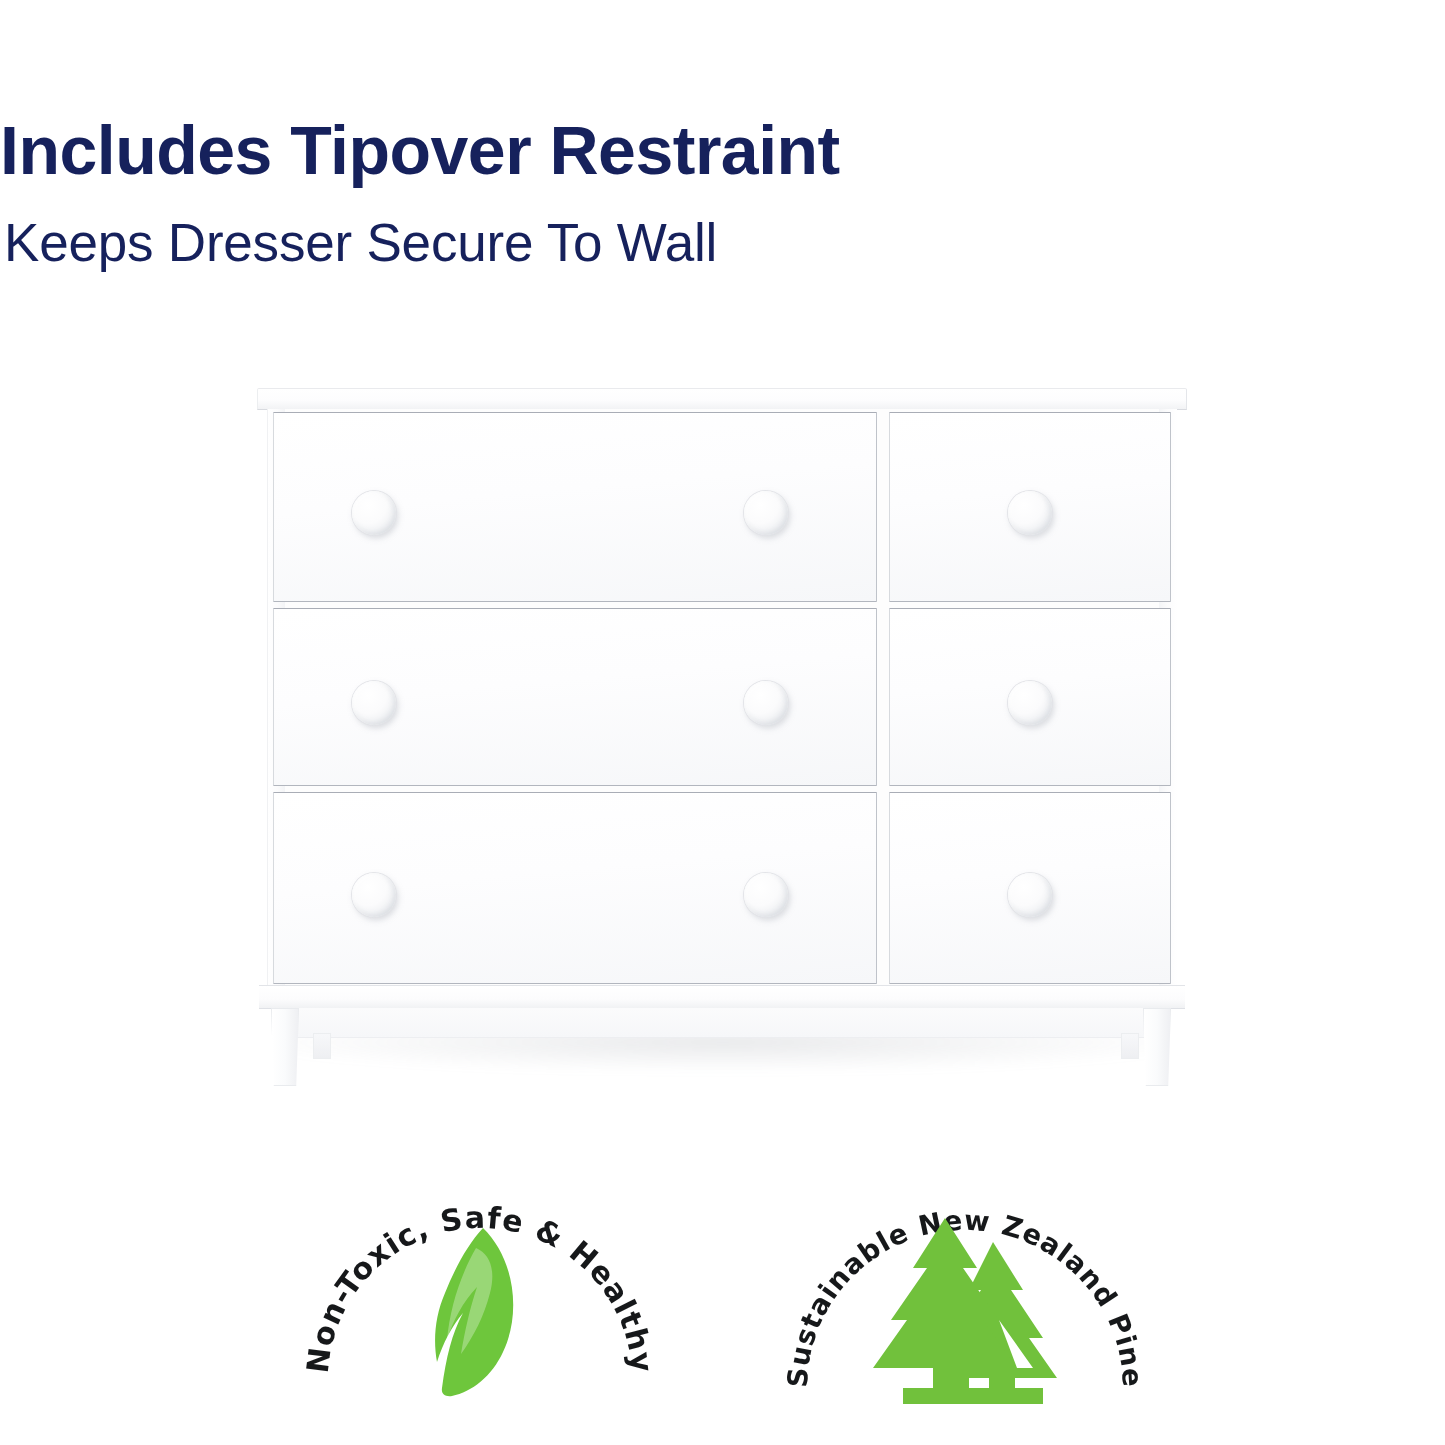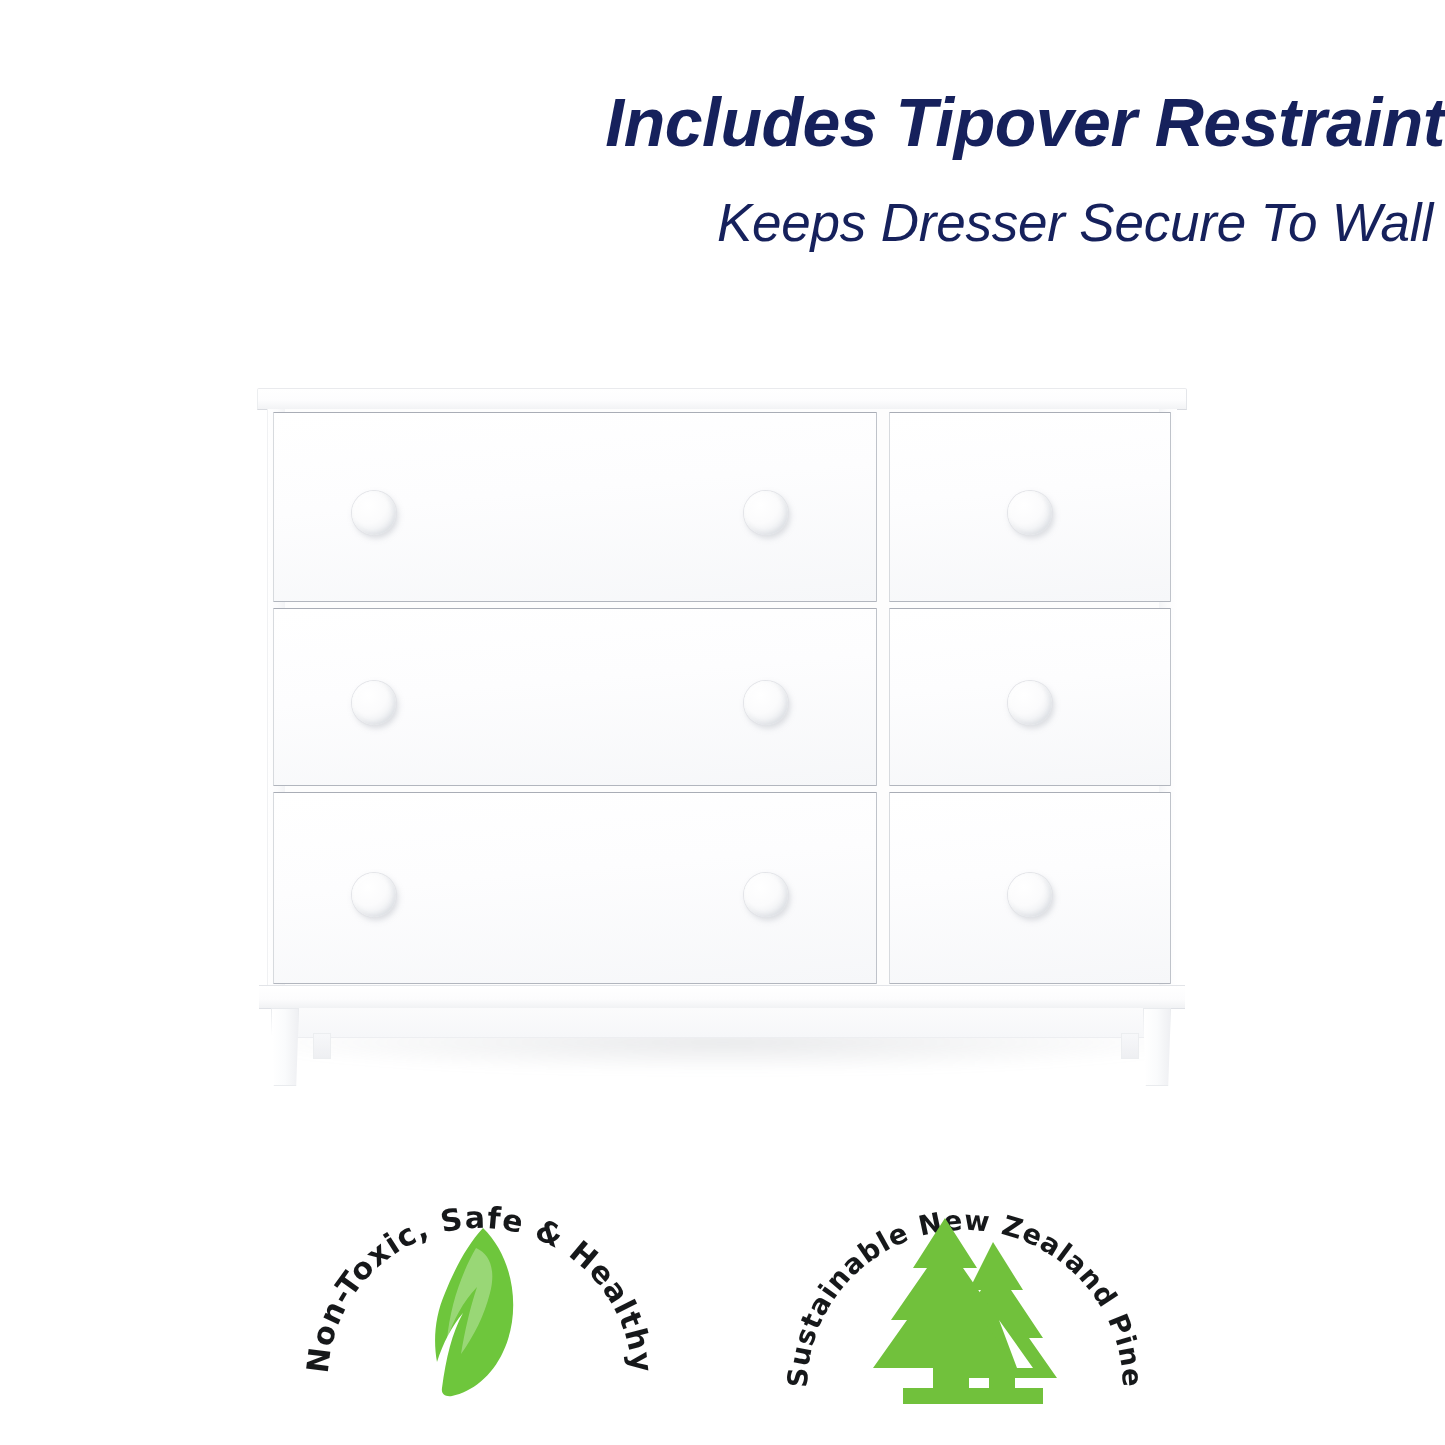--- a/index.html
+++ b/index.html
@@ -14,42 +14,41 @@
     overflow: hidden;
     position: relative;
   }
 
   
   .header {
     position: absolute;
     top: 0;
     left: 0;
     width: 1445px;
-    text-align: right;
-    padding-top: 88px;
-    font-style: italic;
+    text-align: left;
+    padding-top: 116px;
   }
   .headline {
     font-family: "Liberation Sans", sans-serif;
     font-weight: bold;
     font-size: 68px;
     line-height: 1.0;
     letter-spacing: -0.5px;
     color: #16215c;
     margin: 0;
     white-space: nowrap;
   }
   .subhead {
     font-family: "Liberation Sans", sans-serif;
     font-weight: normal;
     font-size: 53px;
     line-height: 1.0;
     letter-spacing: -0.2px;
     color: #16215c;
-    margin: 12px;
+    margin: 4px;
     padding-top: 28px;
     white-space: nowrap;
   }
 
   
   .dresser-stage {
     position: absolute;
     left: 0;
     top: 370px;
     width: 1445px;

